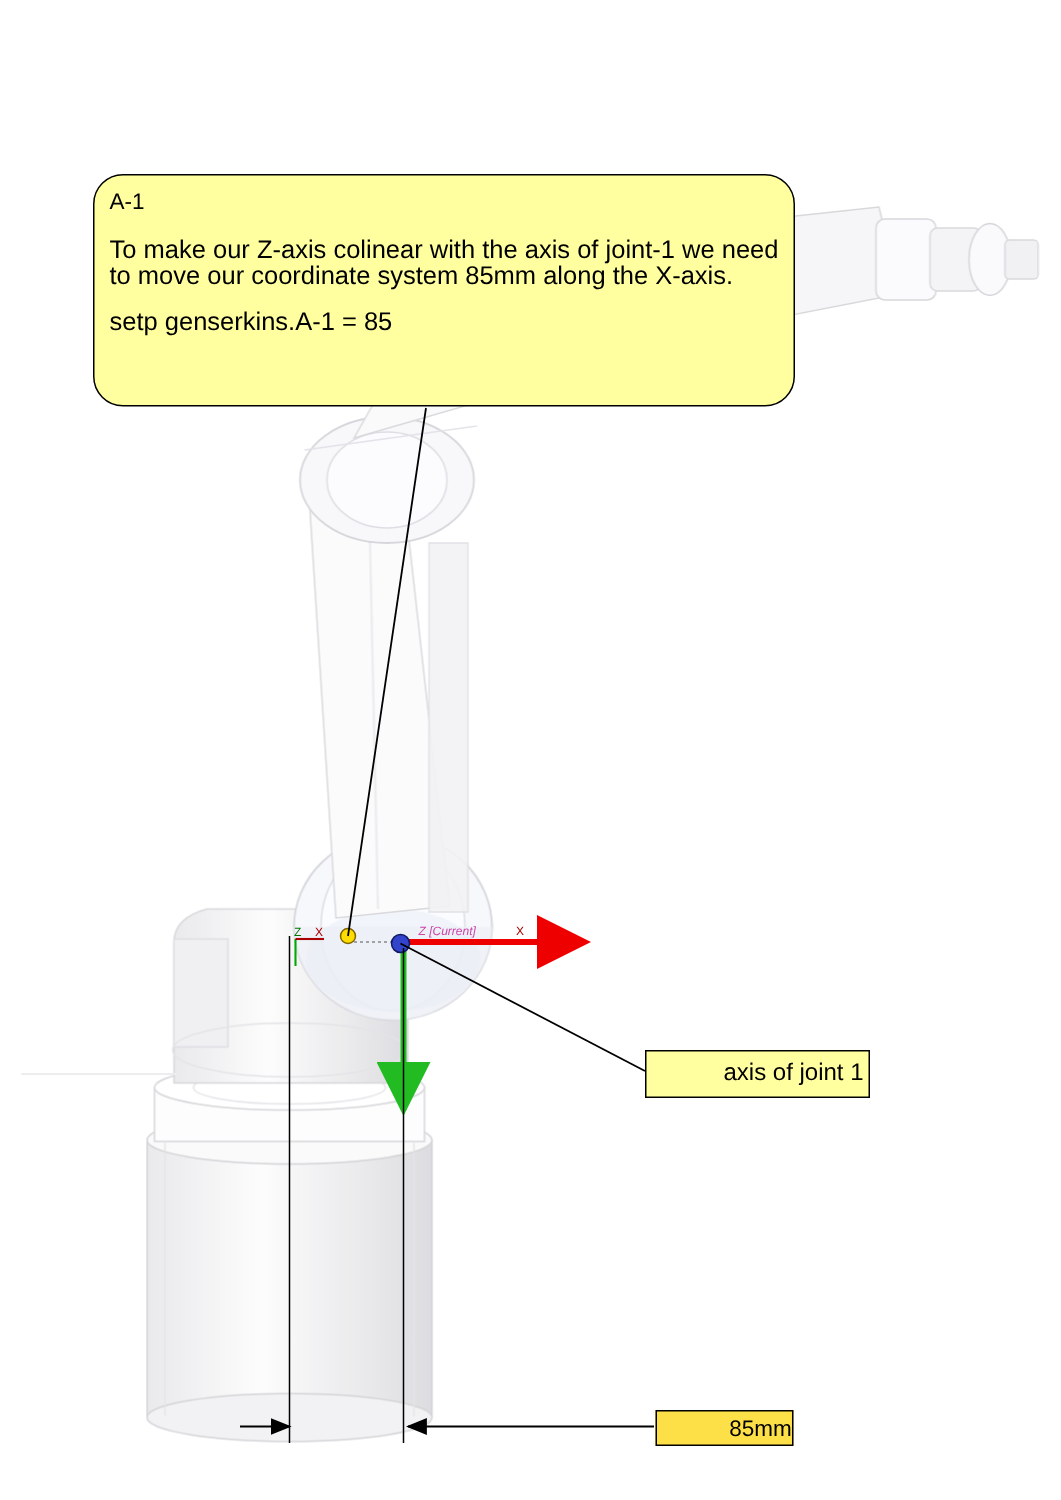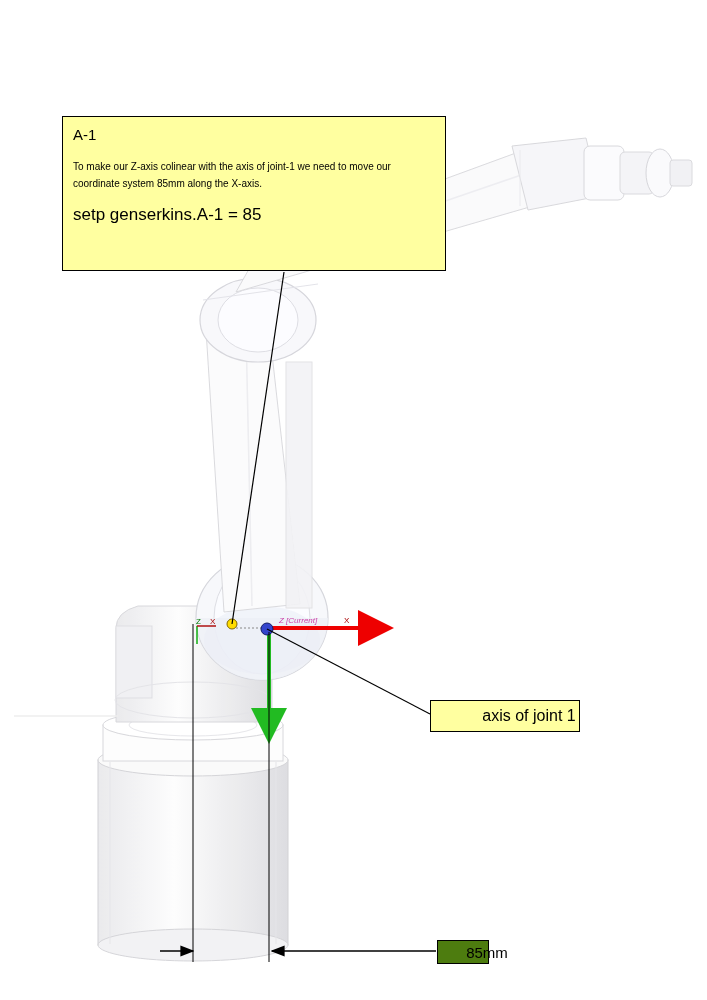--- a/index.html
+++ b/index.html
@@ -28,54 +28,55 @@
     position: absolute;
     box-sizing: border-box;
     background: #ffffa0;
     border: 1px solid #000000;
     color: #000000;
     padding-left: 48px;
   }
   #note-box {
     left: 62px;
     top: 116px;
-    width: 384px;
+    width: 468px;
     height: 155px;
     padding: 9px 10px 0 10px;
+    border-radius: 20px;
   }
   #note-box .note-title {
     font-size: 15px;
     line-height: 18px;
     margin-bottom: 14px;
   }
   #note-box .note-body {
-    font-size: 10px;
+    font-size: 17px;
     line-height: 17px;
     margin-bottom: 14px;
   }
   #note-box .note-code {
     font-size: 17px;
     line-height: 17px;
   }
   #joint-label {
     left: 430px;
     top: 700px;
     width: 150px;
     height: 32px;
     display: flex;
     align-items: center;
     justify-content: center;
     font-size: 16px;
   }
   #dim-label {
     left: 437px;
     top: 940px;
-    width: 52px;
+    width: 92px;
     height: 24px;
-    background: #4d7c0f;
+    background: #fde047;
     display: flex;
     align-items: center;
     justify-content: center;
     font-size: 15px;
   }
   .axis-text {
     position: absolute;
     font-size: 8px;
     font-family: "Liberation Sans", sans-serif;
     white-space: nowrap;

